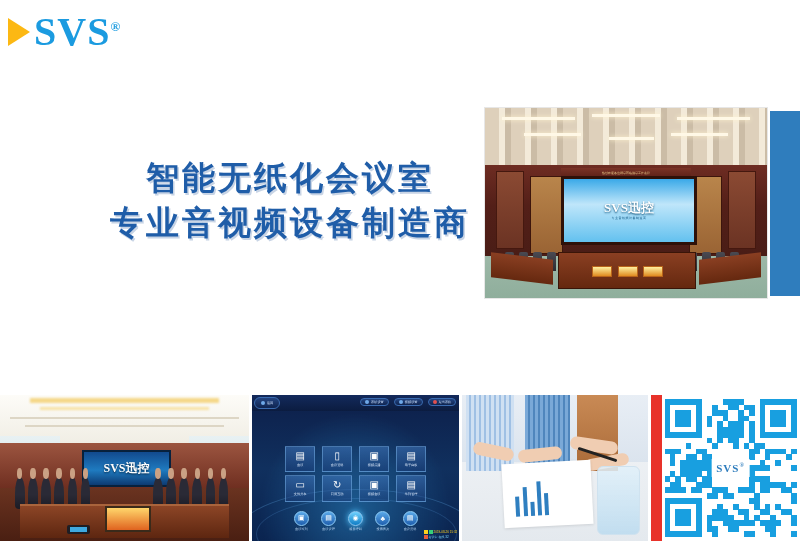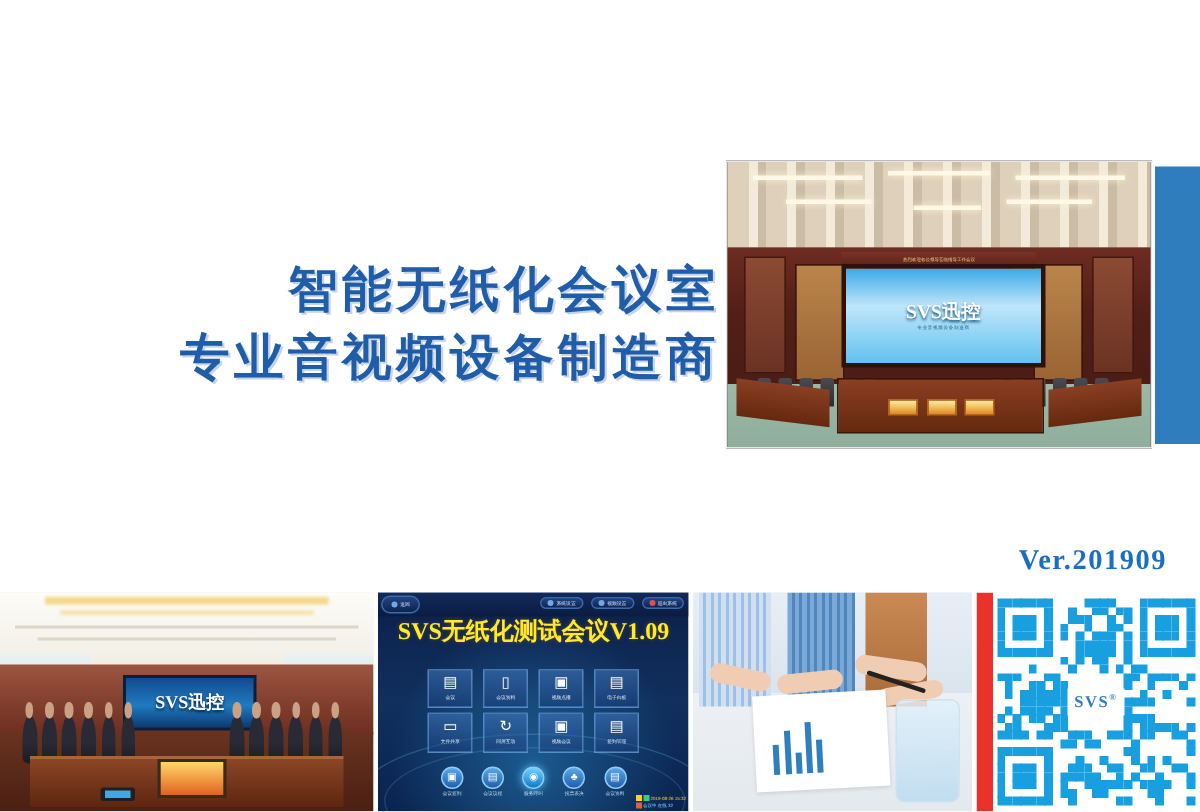--- a/index.html
+++ b/index.html
@@ -20,21 +20,21 @@
   .logo-text{
     font-family:"Liberation Serif", serif;
     font-size:40px;font-weight:700;color:#1b9be0;letter-spacing:1px;line-height:1;
     position:relative;
   }
   .logo-r{
     font-size:13px;vertical-align:super;color:#1b9be0;font-family:"Liberation Serif",serif;
   }
 
   
-  .title-block{position:absolute;left:100px;top:171px;width:380px;text-align:right;}
+  .title-block{position:absolute;left:100px;top:156px;width:380px;text-align:center;}
   .title-line{
     font-family:"DejaVu Sans", sans-serif;
     font-size:33px;font-weight:700;color:#1f5da8;letter-spacing:3px;
     line-height:1.36;
     text-shadow:1.5px 1.5px 0 rgba(190,205,225,.85);
     white-space:nowrap;
   }
 
   
   .hero{
@@ -237,20 +237,26 @@
     background:#fff;padding:3px 5px;
     font-family:"Liberation Serif",serif;font-size:11px;font-weight:700;color:#2f7dbd;
     letter-spacing:1px;
   }
 </style>
 </head>
 <body>
 
 <div class="slide">
 
+  <div class="logo">
+    <div class="logo-tri"></div>
+    <div class="logo-text">
+      <span>SVS</span><span class="logo-r">®</span>
+    </div>
+  </div>
 
   <div class="title-block">
     <div class="title-line">智能无纸化会议室</div>
     <div class="title-line">专业音视频设备制造商</div>
   </div>
 
   <div class="hero">
     <div class="hero-ceiling">
       <div class="hero-ceil-strip" style="left:6%;top:16%;width:26%"></div>
       <div class="hero-ceil-strip" style="left:38%;top:10%;width:24%"></div>
@@ -289,21 +295,20 @@
     <div class="hero-sideL"></div>
     <div class="hero-sideR"></div>
     <div class="hero-table"></div>
     <div class="hero-doc" style="left:38%"></div>
     <div class="hero-doc" style="left:47%"></div>
     <div class="hero-doc" style="left:56%"></div>
   </div>
 
   <div class="blue-bar"></div>
 
-  <div class="version">Ver.201909</div>
 
   <div class="strip">
 
     <div class="panel p1">
       <div class="m-ceiling">
         <div class="m-ceilglow"></div>
           <div class="m-ceilglow2"></div>
         <div class="m-ceilline" style="left:4%;top:40%;width:92%"></div>
         <div class="m-ceilline" style="left:10%;top:56%;width:80%"></div>
       </div>
@@ -378,21 +383,20 @@
               <span class="ui-pill-dot"></span>
               <span>视频设置</span>
             </div>
             <div class="ui-pill">
               <span class="ui-pill-dot red"></span>
               <span>退出系统</span>
             </div>
           </div>
         </div>
 
-        <div class="ui-title">SVS无纸化测试会议V1.09</div>
 
         <div class="ui-grid">
           <div class="ui-tile">
             <span class="ui-ico">▤</span>
             <span class="ui-lbl">会议</span>
           </div>
           <div class="ui-tile">
             <span class="ui-ico">▯</span>
             <span class="ui-lbl">会议资料</span>
           </div>

